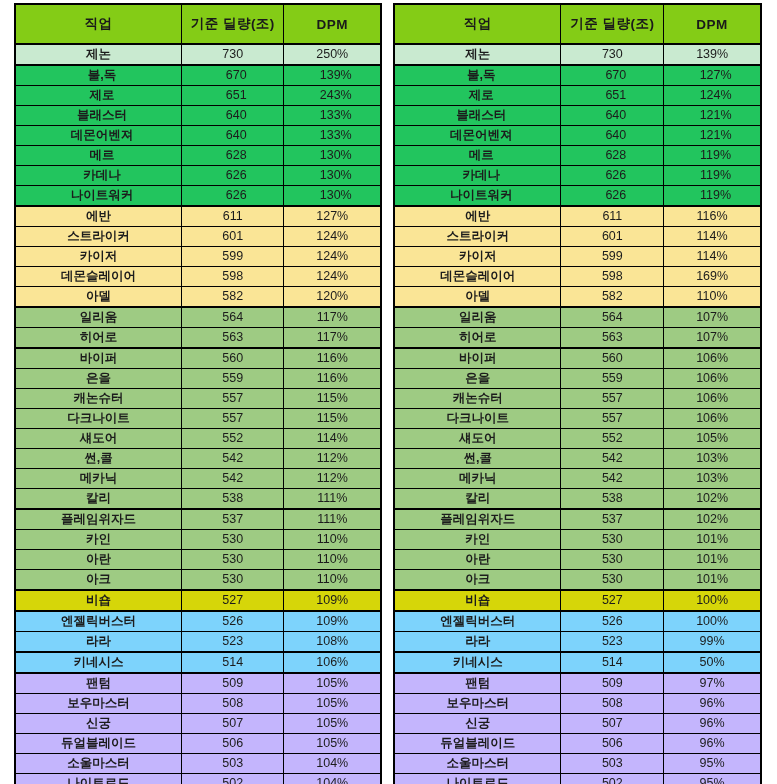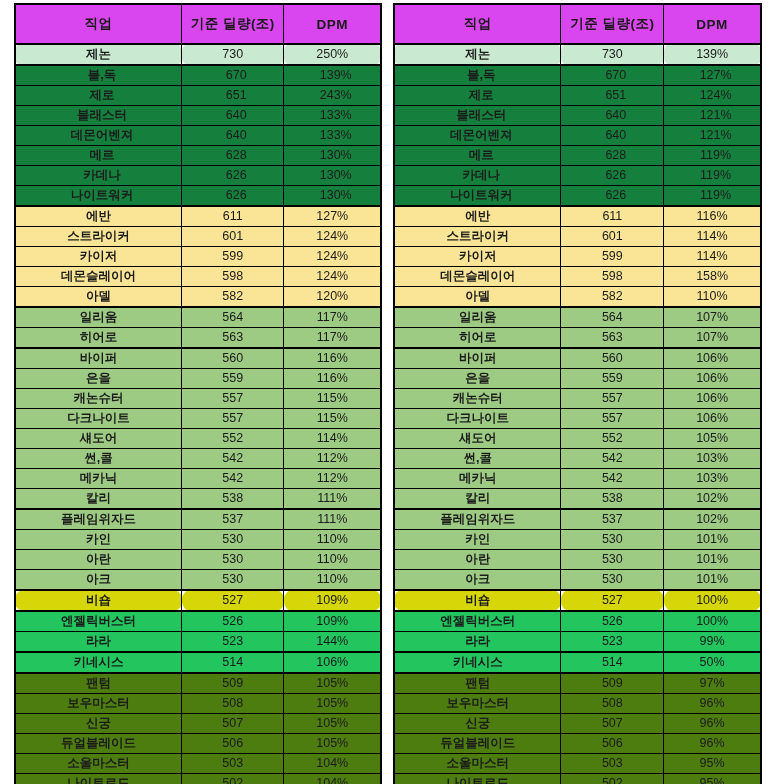--- a/index.html
+++ b/index.html
@@ -25,21 +25,21 @@
     border-collapse:collapse;
     table-layout:fixed;
     width:100%;
     height:779px;
     border:2px solid #000;
   }
   table.dpm col.c-job{width:45.5%;}
   table.dpm col.c-dmg{width:28%;}
   table.dpm col.c-dpm{width:26.5%;}
   table.dpm th{
-    background:#d946ef;
+    background:#84cc16;
     color:#1a1a1a;
     font-size:13.5px;
     font-weight:700;
     height:36px;
     border:1px solid #000;
     border-bottom:2px solid #000;
     text-align:center;
     letter-spacing:.5px;
   }
   table.dpm td{
@@ -52,27 +52,27 @@
     font-size:12.5px;
     text-align:center;
     color:#1c1c1c;
     padding:0;
     white-space:nowrap;
     overflow:hidden;
   }
   table.dpm tr.thick-bottom > td{border-bottom:2px solid #000;}
   table.dpm tr.thick-bottom + tr > td{border-top:0;}
   
-  tr.band-mint   > td{background:#c9ead0;border-radius:7px;}
-  tr.band-pink   > td{background:#15803d;padding-left:7px;}
+  tr.band-mint   > td{background:#c9ead0;}
+  tr.band-pink   > td{background:#22c55e;padding-left:7px;}
   tr.band-yellow > td{background:#fae596;margin-left:40px;}
   tr.band-green  > td{background:#9ecb83;}
-  tr.band-olive  > td{background:#d6d609;border-radius:9px;}
-  tr.band-orange > td{background:#22c55e;}
-  tr.band-red    > td{background:#4d7c0f;margin-left:8px;}
+  tr.band-olive  > td{background:#d6d609;}
+  tr.band-orange > td{background:#7dd3fc;}
+  tr.band-red    > td{background:#c4b5fd;margin-left:8px;}
   td.job{font-weight:600;}
   td.dmg{font-weight:500;}
   td.pct{font-weight:500;}
 </style>
 </head>
 <body>
 
 <div class="board">
 
   <div class="table-wrap left">
@@ -231,21 +231,21 @@
             <td class="pct">109%</td>
           </tr>
           <tr class="band-orange">
             <td class="job">엔젤릭버스터</td>
             <td class="dmg">526</td>
             <td class="pct">109%</td>
           </tr>
           <tr class="band-orange thick-bottom">
             <td class="job">라라</td>
             <td class="dmg">523</td>
-            <td class="pct">144%</td>
+            <td class="pct">108%</td>
           </tr>
           <tr class="band-orange thick-bottom">
             <td class="job">키네시스</td>
             <td class="dmg">514</td>
             <td class="pct">106%</td>
           </tr>
           <tr class="band-red">
             <td class="job">팬텀</td>
             <td class="dmg">509</td>
             <td class="pct">105%</td>
@@ -345,21 +345,21 @@
             <td class="pct">114%</td>
           </tr>
           <tr class="band-yellow">
             <td class="job">카이저</td>
             <td class="dmg">599</td>
             <td class="pct">114%</td>
           </tr>
           <tr class="band-yellow">
             <td class="job">데몬슬레이어</td>
             <td class="dmg">598</td>
-            <td class="pct">158%</td>
+            <td class="pct">169%</td>
           </tr>
           <tr class="band-yellow thick-bottom">
             <td class="job">아델</td>
             <td class="dmg">582</td>
             <td class="pct">110%</td>
           </tr>
           <tr class="band-green">
             <td class="job">일리움</td>
             <td class="dmg">564</td>
             <td class="pct">107%</td>

